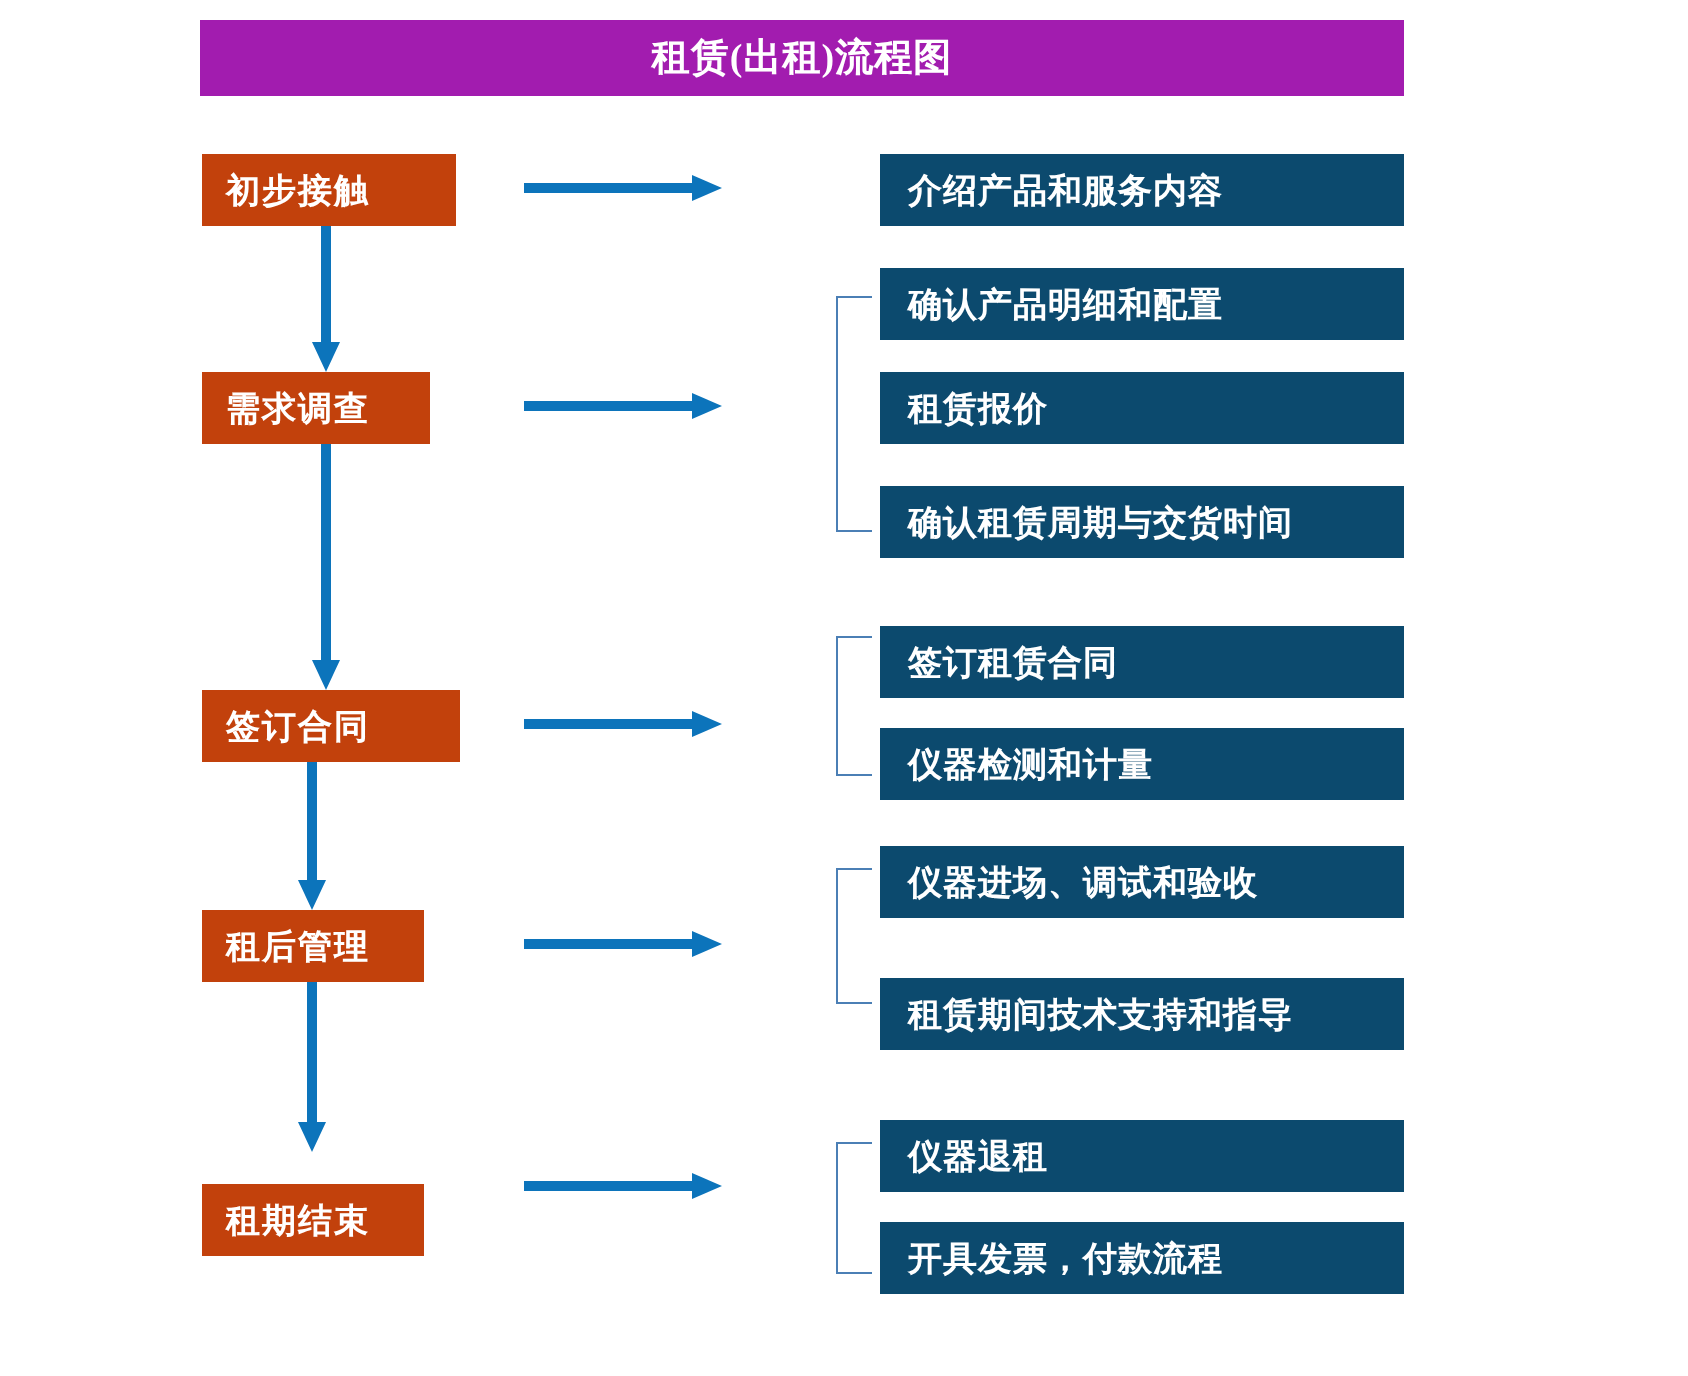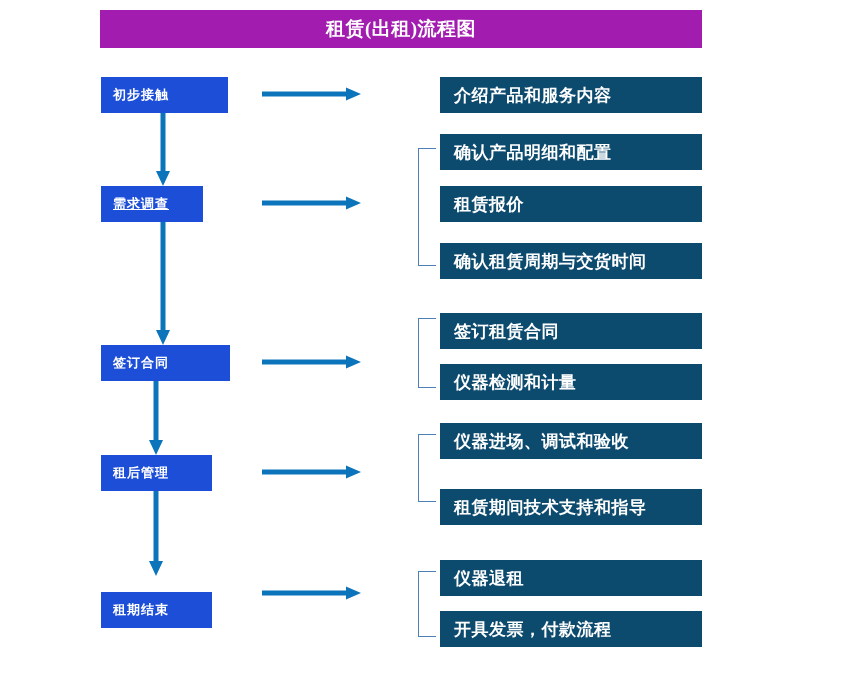--- a/index.html
+++ b/index.html
@@ -28,23 +28,23 @@
     font-size: 19px;
     font-weight: bold;
     display: flex;
     align-items: center;
     justify-content: center;
     letter-spacing: 0.5px;
   }
   .stage-box {
     position: absolute;
     height: 36px;
-    background: #1d4ed8;
+    background: #c2410c;
     color: #ffffff;
-    font-size: 13px;
+    font-size: 17px;
     font-weight: bold;
     display: flex;
     align-items: center;
     padding-left: 12px;
     box-sizing: border-box;
     letter-spacing: 1px;
   }
   .detail-box {
     position: absolute;
     left: 440px;
@@ -79,21 +79,21 @@
 </style>
 </head>
 <body>
 
 <div id="canvas">
 
   <div class="title-bar">租赁(出租)流程图</div>
 
   <div class="stage-box" style="left:101px; top:77px; width:127px;">初步接触</div>
 
-  <div class="stage-box" style="left:101px; top:186px; width:102px;text-decoration:underline;">需求调查</div>
+  <div class="stage-box" style="left:101px; top:186px; width:114px;">需求调查</div>
 
   <div class="stage-box" style="left:101px; top:345px; width:129px;">签订合同</div>
 
   <div class="stage-box" style="left:101px; top:455px; width:111px;text-align:center;">租后管理</div>
 
   <div class="stage-box" style="left:101px; top:592px; width:111px;">租期结束</div>
 
   <svg class="v-arrow" style="left:155px; top:113px; height:74px;" viewBox="0 0 16 74">
     <rect x="5.5" y="0" width="5" height="60" fill="#0C74BB"></rect>
     <polygon points="8,73 1,58 15,58" fill="#0C74BB"></polygon>

